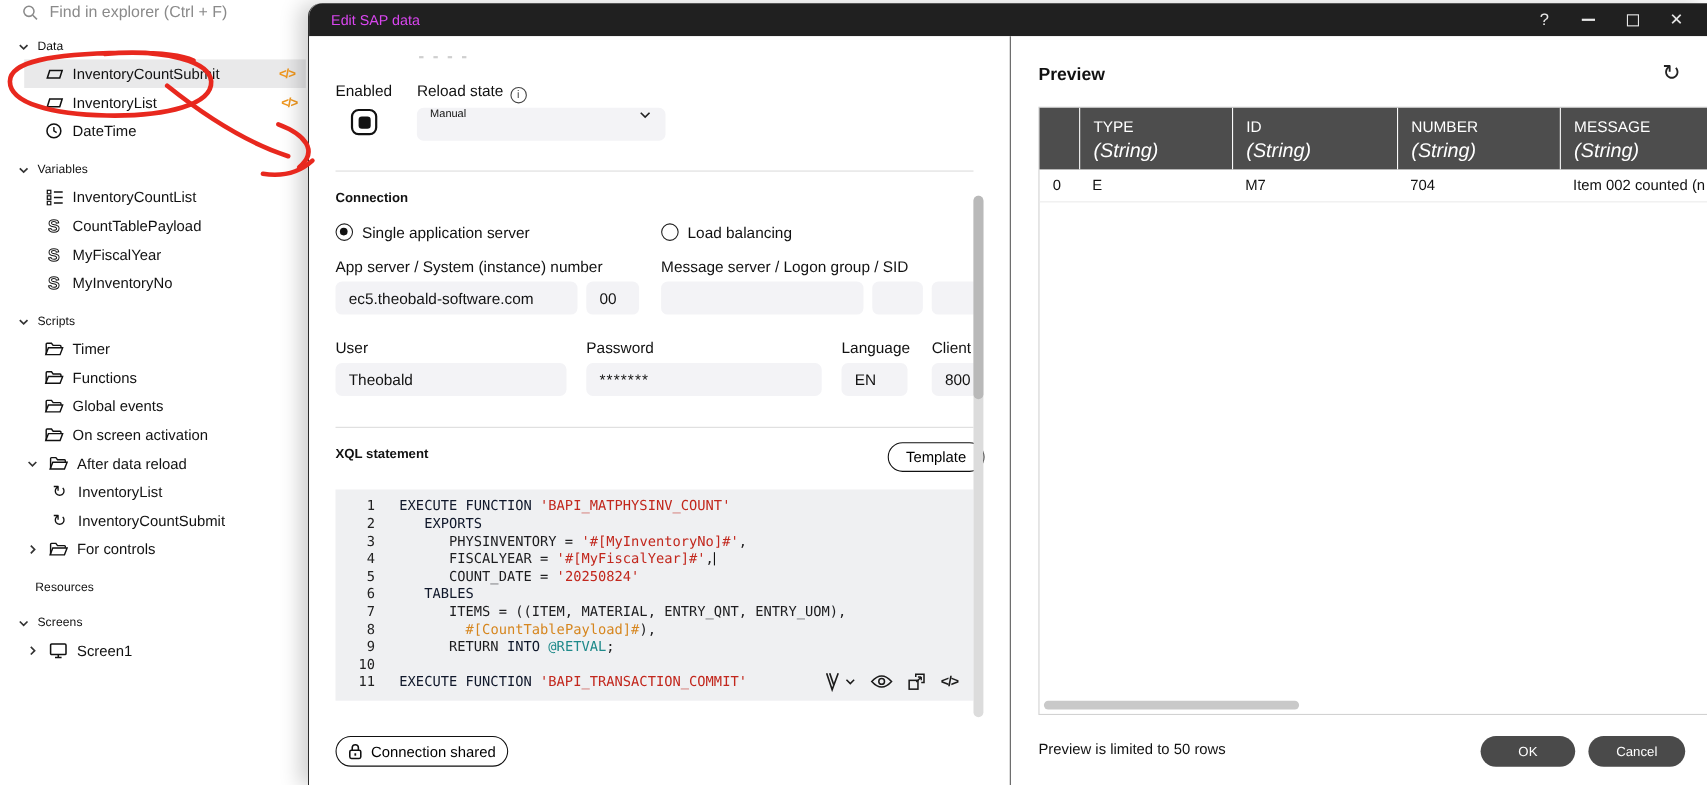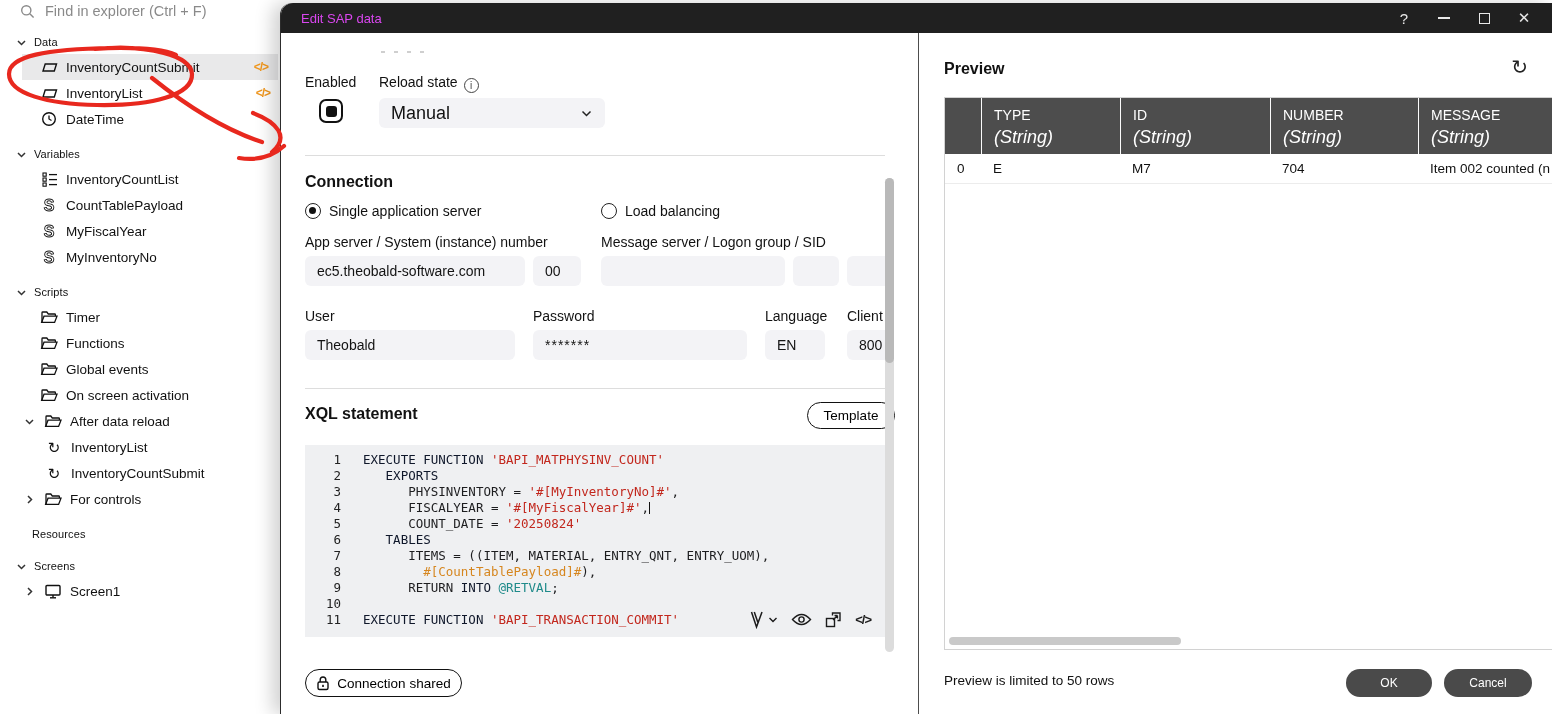--- a/index.html
+++ b/index.html
@@ -38,28 +38,28 @@
   .glyph-x { font-size:15px; }
 
   .dialog-body { position:relative; display:flex; height:681px; }
   .pane-left { position:relative; width:638px; height:681px; border-right:1px solid #4d4d4d; background:#fff; overflow:hidden; }
   .pane-right { position:relative; flex:1; height:681px; background:#fff; }
 
   
   .frag-dots { position:absolute; left:100px; top:18px; display:flex; gap:9px; }
   .frag-dots i { width:4px; height:2px; background:#cfcfcf; display:block; }
   .lab { position:absolute; font-size:14px; color:#121212; }
-  .lab-b { font-weight:bold; font-size:16px; }
+  .lab-b { font-weight:bold; font-size:12px; }
   .toggle { position:absolute; left:38px; top:66px; width:24px; height:24px; border:2px solid #111; border-radius:7px;
             display:flex; align-items:center; justify-content:center; }
   .toggle i { width:11px; height:11px; background:#111; border-radius:3px; display:block; }
   .info-ic { display:inline-flex; align-items:center; justify-content:center; width:15px; height:15px; border:1.2px solid #444;
              border-radius:50%; font-size:10px; color:#444; margin-left:6px; vertical-align:-2px; }
   .dropdown { position:absolute; left:98px; top:65px; width:226px; height:30px; background:#f3f3f6; border-radius:6px;
-              display:flex; align-items:center; padding:0 12px; font-size:18px; justify-content:space-between; }
+              display:flex; padding:0 12px; font-size:10px; justify-content:space-between; }
   .hr { position:absolute; left:24px; width:580px; height:1px; background:#ddd; }
   .radio { display:inline-block; width:16px; height:16px; border:1.6px solid #222; border-radius:50%; position:relative; vertical-align:-3px; }
   .radio.on::after { content:""; position:absolute; left:3px; top:3px; width:7px; height:7px; background:#111; border-radius:50%; }
   .radio-row { position:absolute; top:170px; left:24px; width:590px; font-size:14px; }
   .radio-lbl { margin-left:8px; }
   .field { position:absolute; height:30px; background:#f3f3f6; border-radius:6px; font-size:14px; display:flex; align-items:center; padding:0 12px; color:#131313; }
   .pill-btn { position:absolute; border:1.6px solid #111; border-radius:15px; background:#fff; display:flex; align-items:center;
               justify-content:center; font-size:13.5px; font-weight:500; gap:7px; }
 
   

